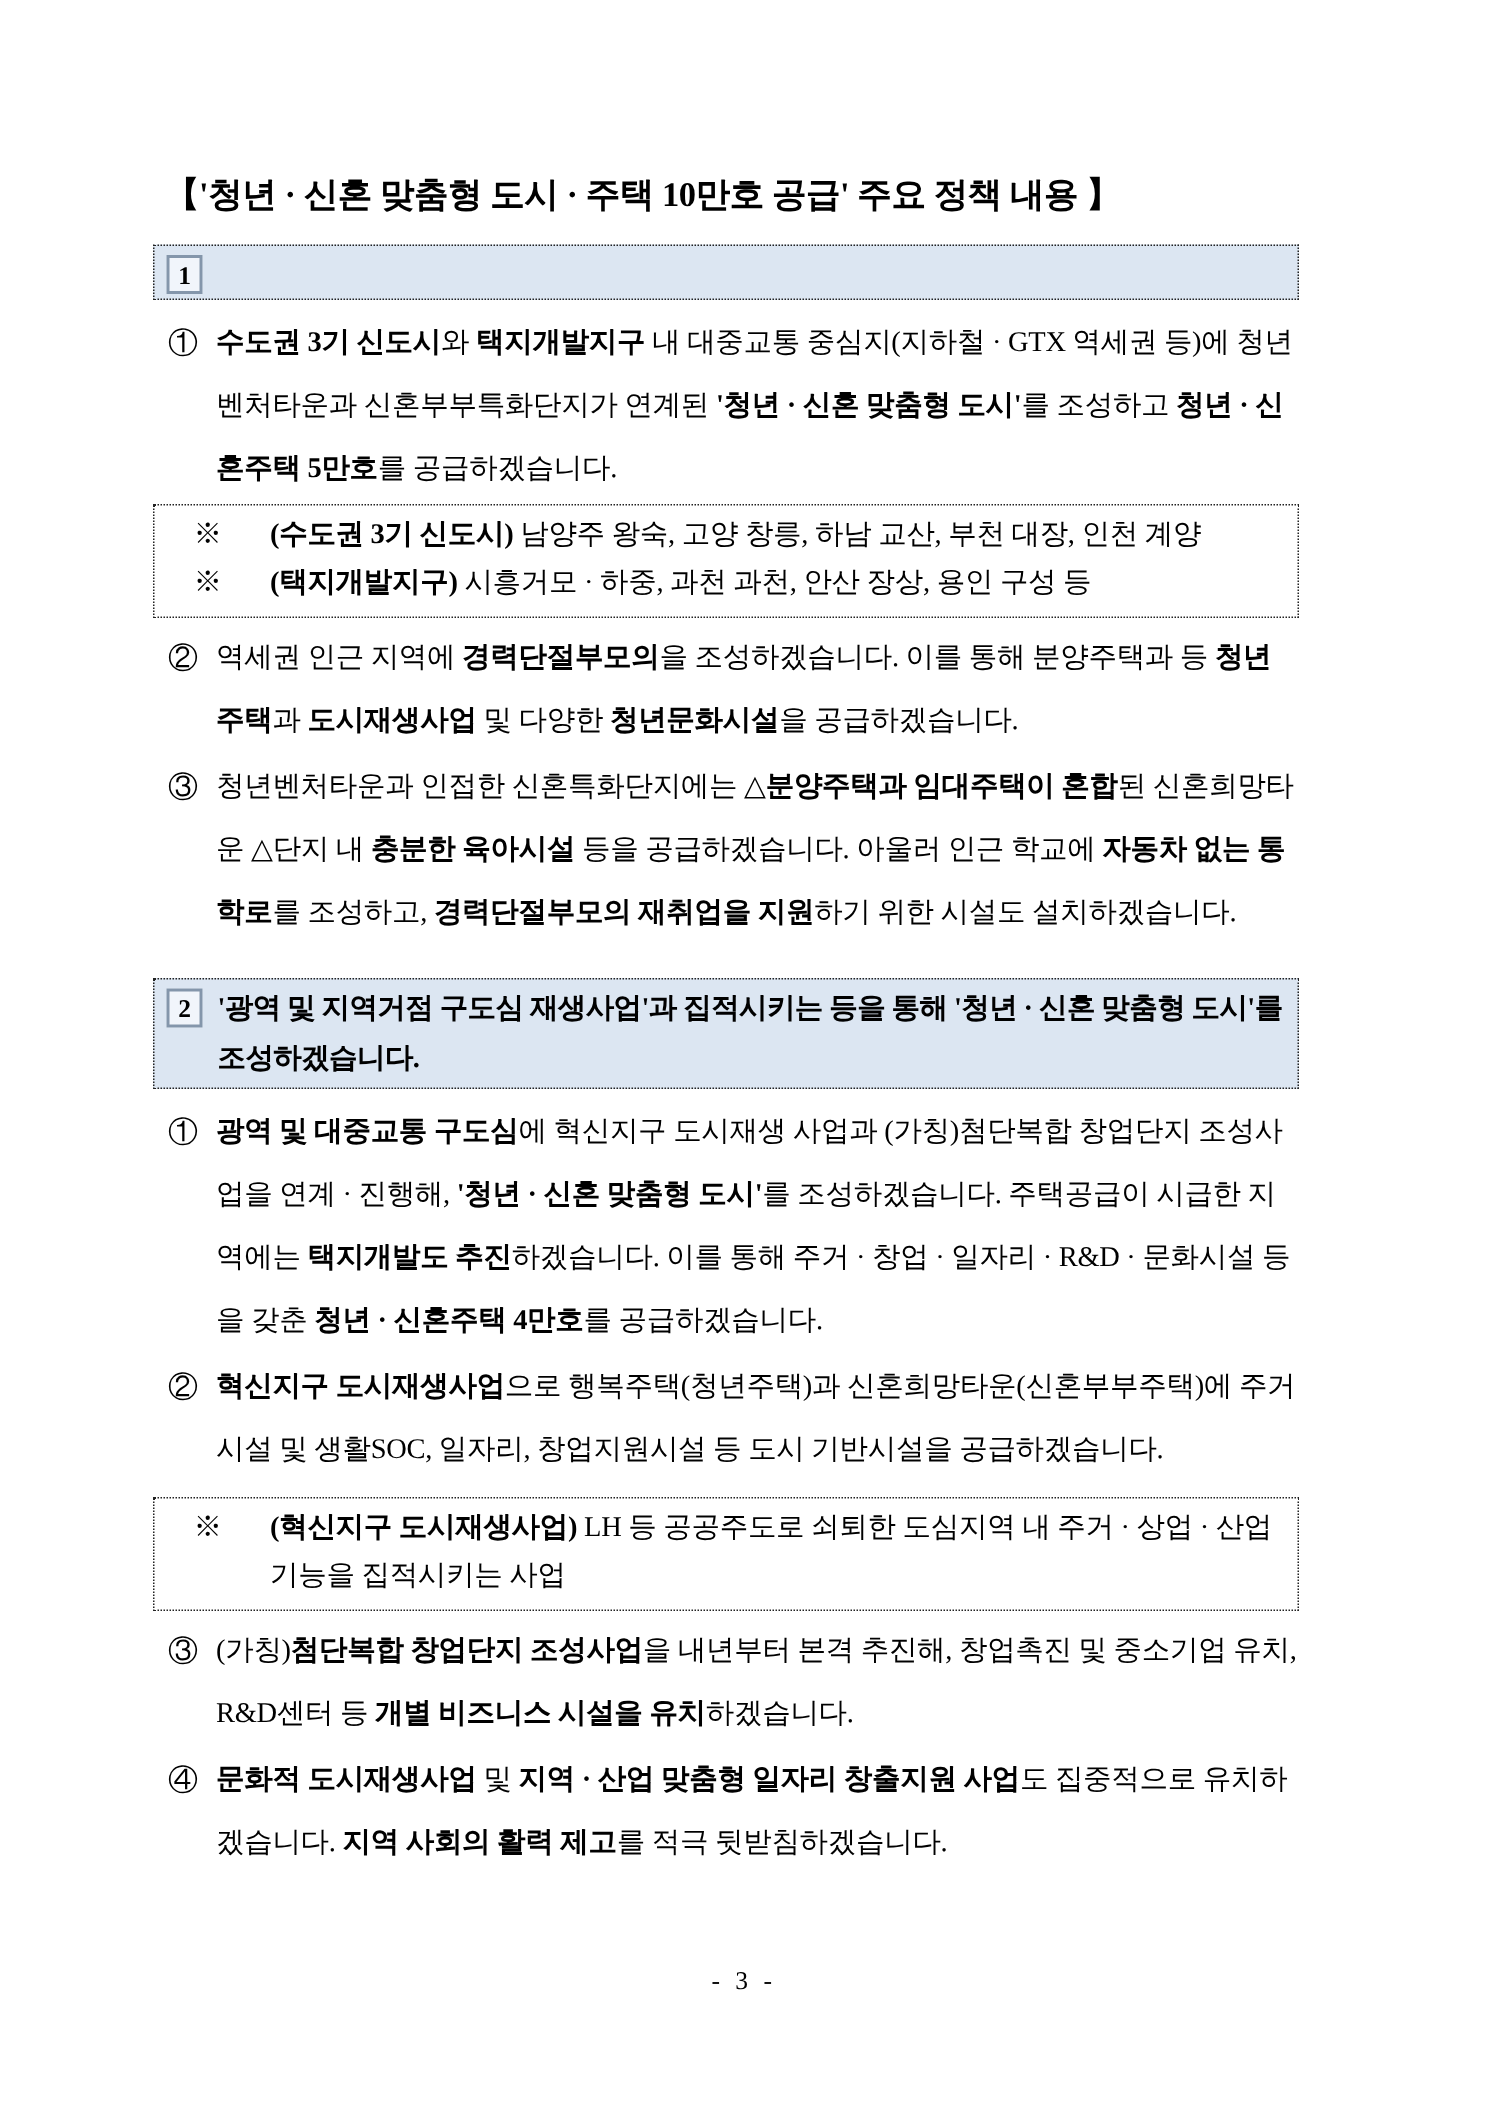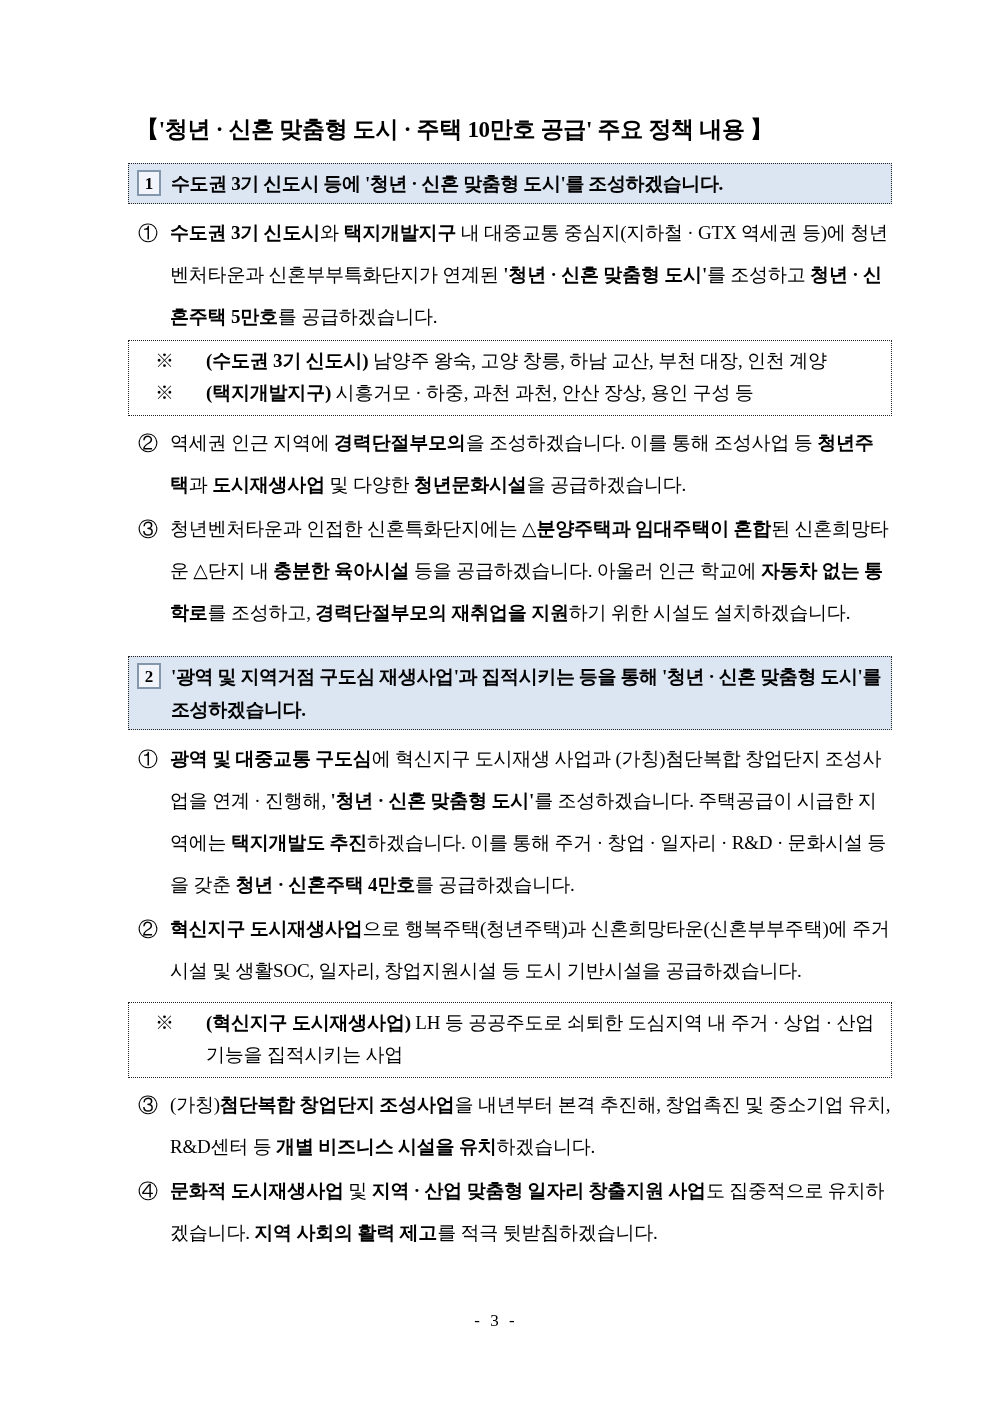--- a/index.html
+++ b/index.html
@@ -7,21 +7,21 @@
   .page {
     position:relative;
     width:992px; height:1403px;
     background:#ffffff;
     font-family:"Liberation Serif","DejaVu Serif",serif;
     color:#000;
     overflow:hidden;
   }
   .content {
     position:absolute;
-    left:128px; top:0;
+    left:102px; top:0;
     width:764px;
     padding-top:112px;
   }
   .title {
     font-size:23px;
     font-weight:bold;
     letter-spacing:-0.3px;
     padding-left:8px;
     line-height:36px;
     white-space:nowrap;
@@ -96,42 +96,41 @@
 </head>
 <body>
 
 <div class="page">
   <div class="content">
 
     <h1 class="title">【'청년 · 신혼 맞춤형 도시 · 주택 10만호 공급' 주요 정책 내용 】</h1>
 
     <div class="section-header">
       <span class="numbox">1</span>
-      <div class="header-text">수도권 3기 신도시 등에 '청년 · 신혼 맞춤형 도시'를 조성하겠습니다.</div>
     </div>
 
     <div class="para">
       <span class="marker">①</span>
       <div class="para-text"><span class="b">수도권 3기 신도시</span><span>와 </span><span class="b">택지개발지구</span><span> 내 대중교통 중심지(지하철 · GTX 역세권 등)에 청년벤처타운과 신혼부부특화단지가 연계된 </span><span class="b">'청년 · 신혼 맞춤형 도시'</span><span>를 조성하고 </span><span class="b">청년 · 신혼주택 5만호</span><span>를 공급하겠습니다.</span></div>
     </div>
 
     <div class="note-box">
       <div class="note-line">
         <span class="note-marker">※</span>
         <div class="note-text"><span class="b">(수도권 3기 신도시)</span><span> 남양주 왕숙, 고양 창릉, 하남 교산, 부천 대장, 인천 계양</span></div>
       </div>
       <div class="note-line">
         <span class="note-marker">※</span>
         <div class="note-text"><span class="b">(택지개발지구)</span><span> 시흥거모 · 하중, 과천 과천, 안산 장상, 용인 구성 등</span></div>
       </div>
     </div>
 
     <div class="para mt-md">
       <span class="marker">②</span>
-      <div class="para-text"><span>역세권 인근 지역에 </span><span class="b">경력단절부모의</span><span>을 조성하겠습니다. 이를 통해 조성사업 등 </span><span class="b">청년주택</span><span>과 </span><span class="b">도시재생사업</span><span> 및 다양한 </span><span class="b">청년문화시설</span><span>을 공급하겠습니다.</span></div>
+      <div class="para-text"><span>역세권 인근 지역에 </span><span class="b">경력단절부모의</span><span>을 조성하겠습니다. 이를 통해 분양주택과 등 </span><span class="b">청년주택</span><span>과 </span><span class="b">도시재생사업</span><span> 및 다양한 </span><span class="b">청년문화시설</span><span>을 공급하겠습니다.</span></div>
     </div>
 
     <div class="para mt-sm">
       <span class="marker">③</span>
       <div class="para-text"><span>청년벤처타운과 인접한 신혼특화단지에는 △</span><span class="b">분양주택과 임대주택이 혼합</span><span>된 신혼희망타운 △단지 내 </span><span class="b">충분한 육아시설</span><span> 등을 공급하겠습니다. 아울러 인근 학교에 </span><span class="b">자동차 없는 통학로</span><span>를 조성하고, </span><span class="b">경력단절부모의 재취업을 지원</span><span>하기 위한 시설도 설치하겠습니다.</span></div>
     </div>
 
     <div class="section-header" style="margin-top:22px;">
       <span class="numbox">2</span>
       <div class="header-text">'광역 및 지역거점 구도심 재생사업'과 집적시키는 등을 통해 '청년 · 신혼 맞춤형 도시'를 조성하겠습니다.</div>

